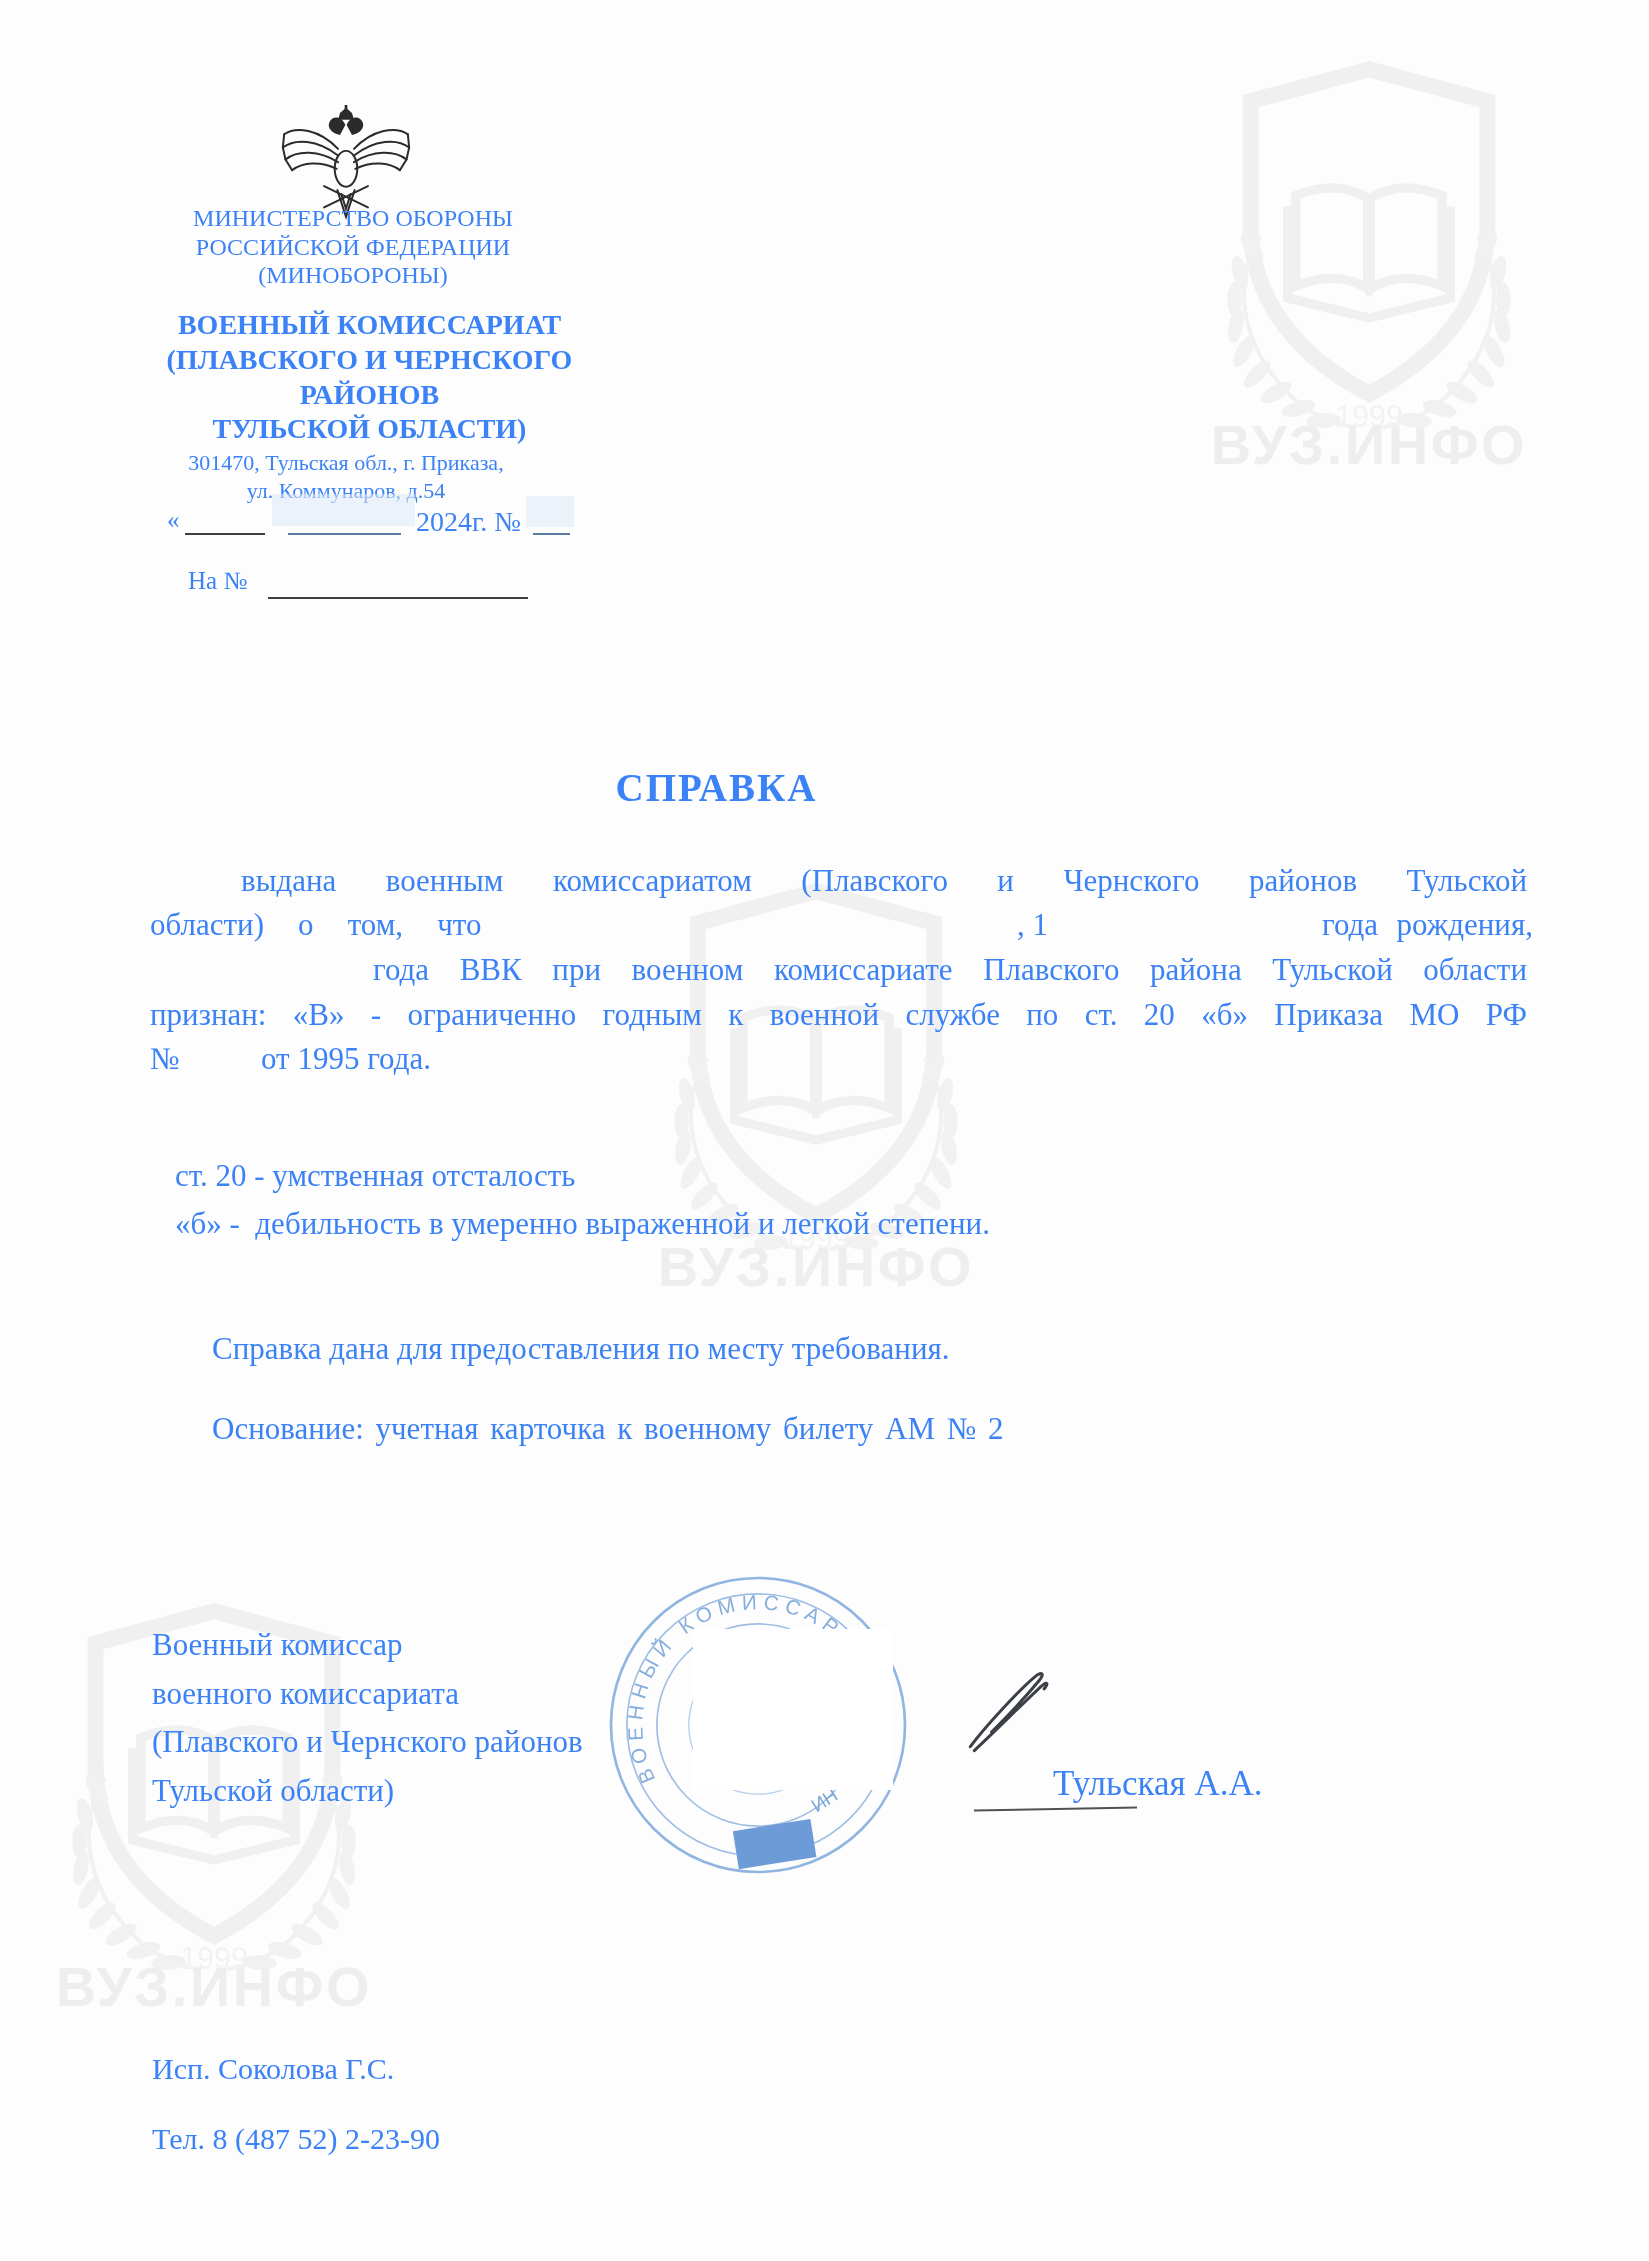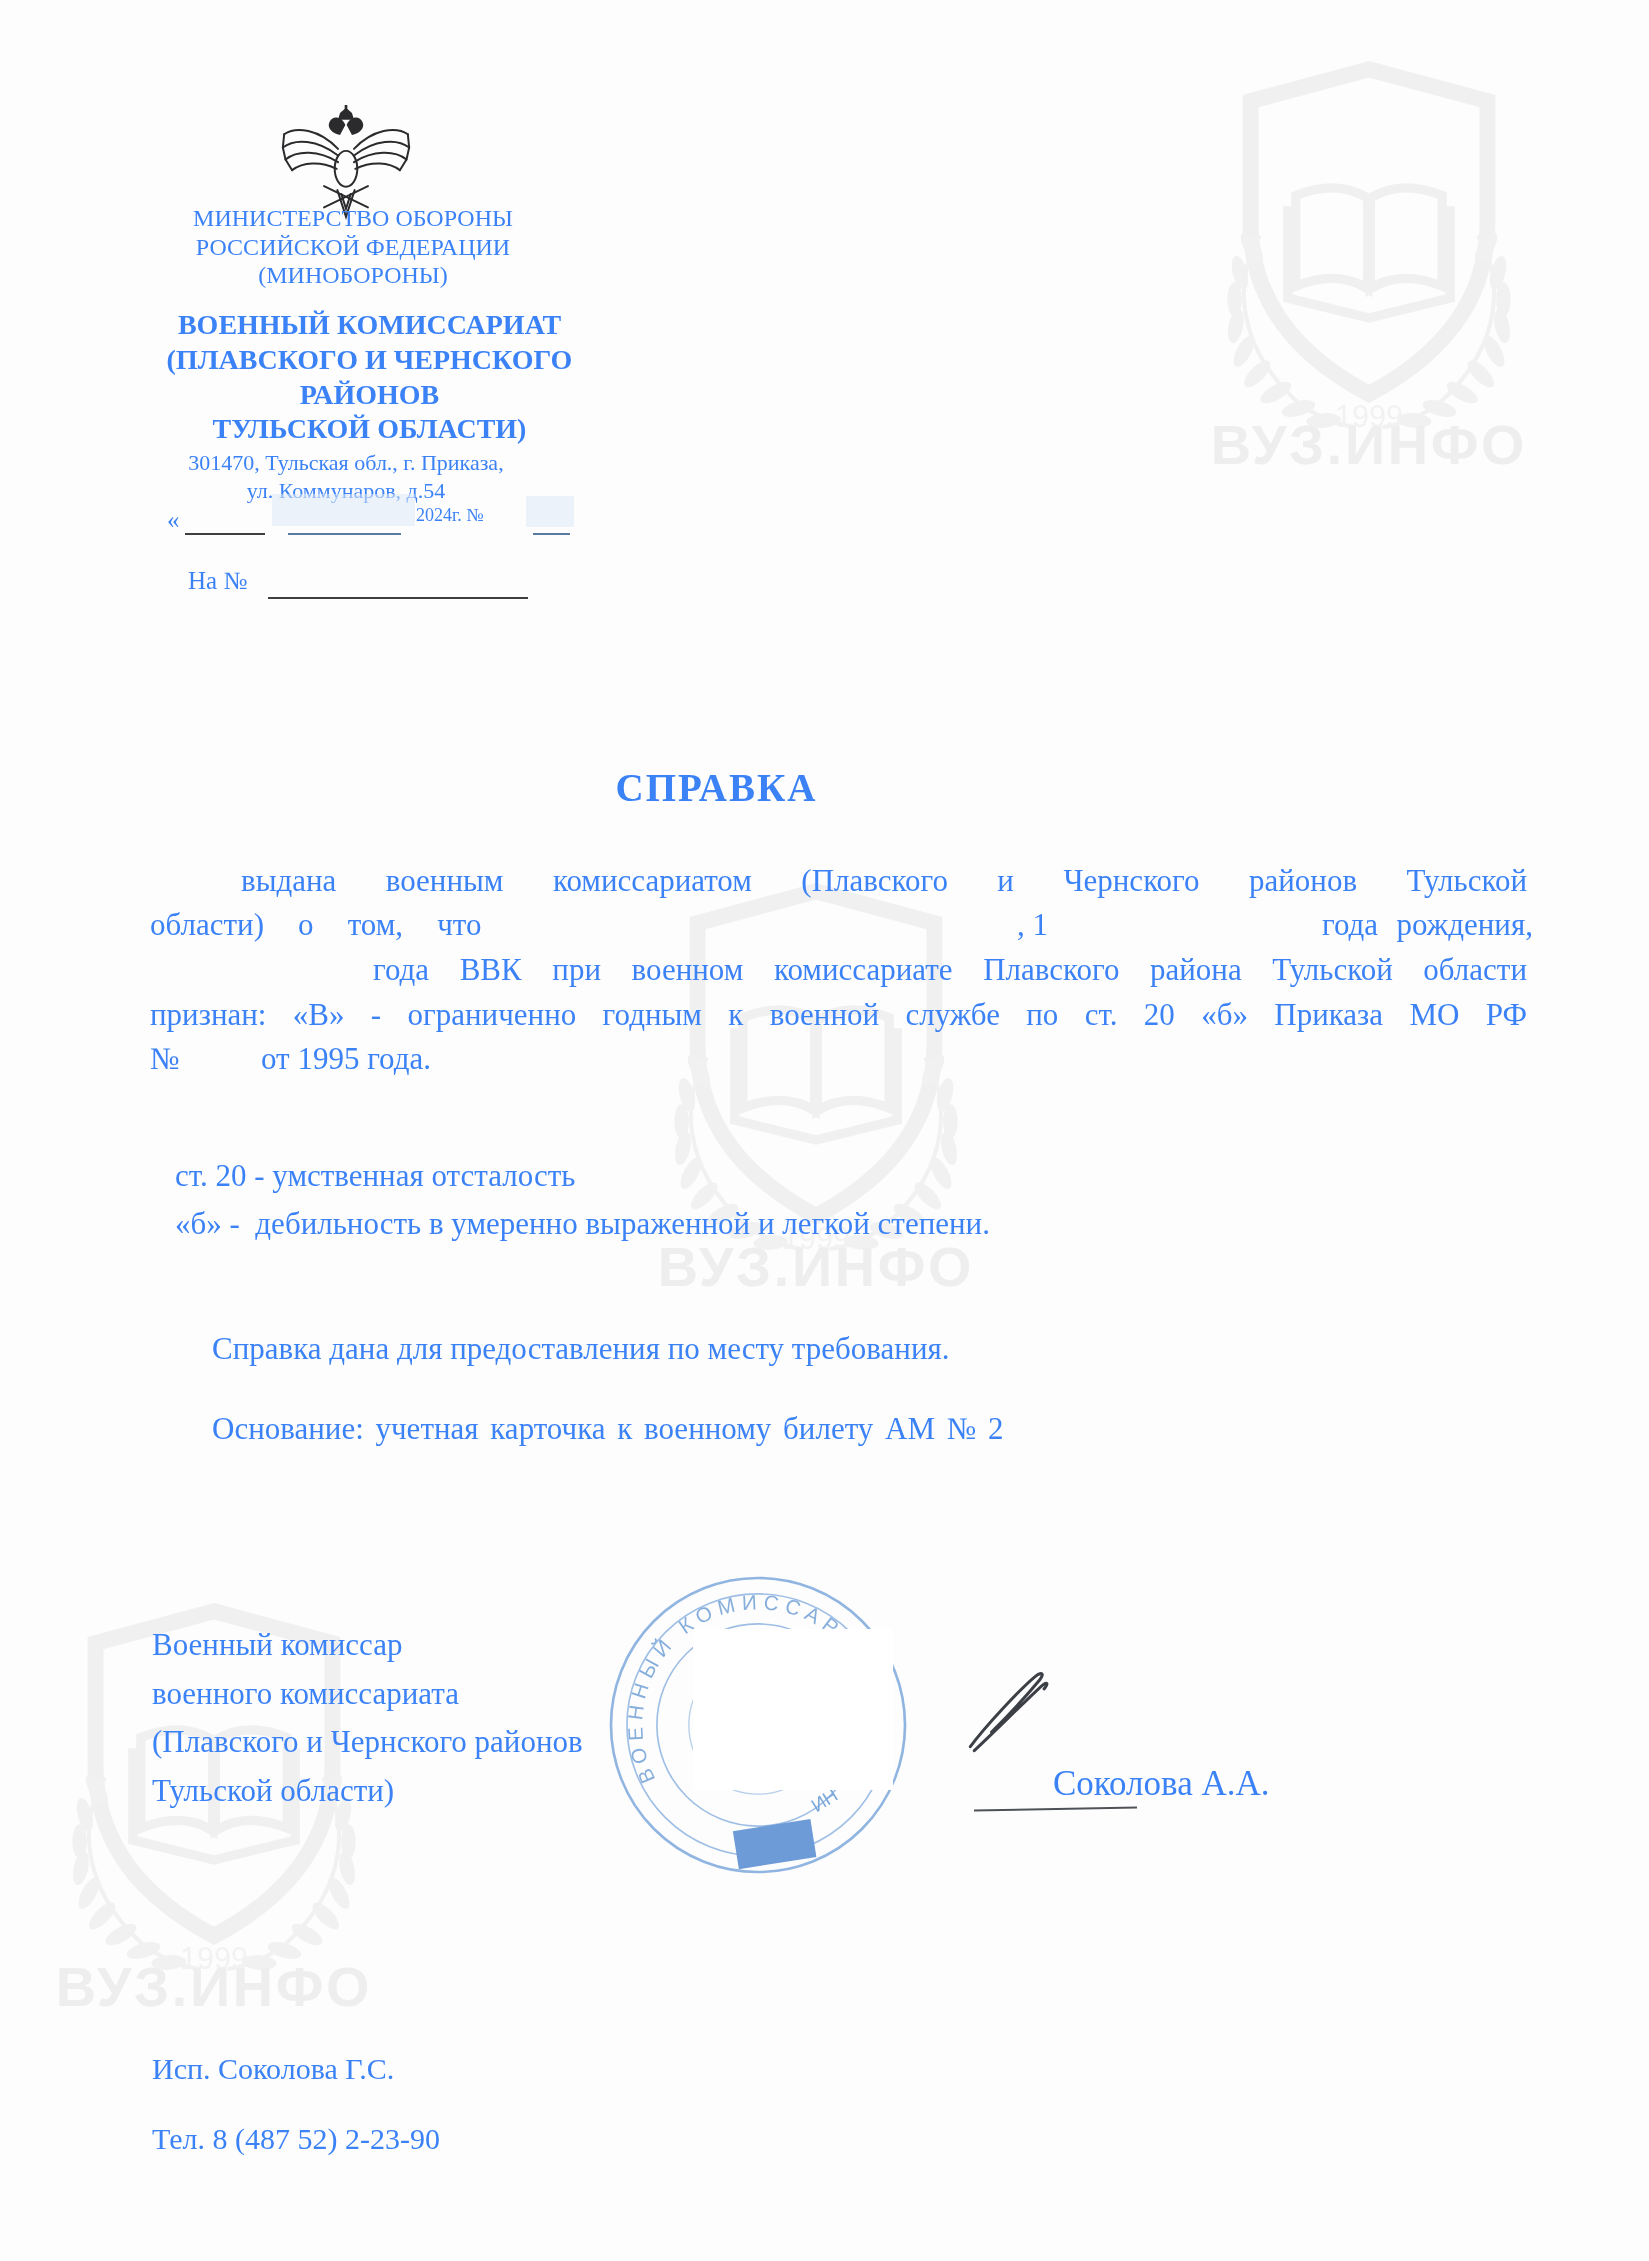--- a/index.html
+++ b/index.html
@@ -174,21 +174,21 @@
   <div class="t c b" style="left:163px;top:412px;width:413px;font-size:28px;">ТУЛЬСКОЙ ОБЛАСТИ)</div>
 
   <div class="t c" style="left:153px;top:450px;width:386px;font-size:22px;">301470, Тульская обл., г. Приказа,</div>
   <div class="t c" style="left:153px;top:478px;width:386px;font-size:22px;">ул. Коммунаров, д.54</div>
 
   <div class="tint" style="left:272px;top:494px;width:143px;height:32px;"></div>
   <div class="tint" style="left:526px;top:496px;width:48px;height:31px;"></div>
   <div class="t" style="left:167px;top:505px;font-size:25px;">«</div>
   <div class="ul" style="left:185px;top:533px;width:80px;"></div>
   <div class="ul" style="left:288px;top:533px;width:113px;border-color:#5a7aa0;"></div>
-  <div class="t" style="left:416px;top:505px;font-size:18px;">2024г. №</div>
+  <div class="t" style="left:416px;top:505px;font-size:28px;">2024г. №</div>
   <div class="ul" style="left:533px;top:533px;width:37px;border-color:#5a7aa0;"></div>
 
   <div class="t" style="left:188px;top:566px;font-size:25px;">На №</div>
   <div class="ul" style="left:268px;top:597px;width:260px;"></div>
 
   <div class="t c b" style="left:600px;top:765px;width:233px;font-size:39px;letter-spacing:2px;">СПРАВКА</div>
 
   <div class="t j" style="left:241px;top:863px;width:1286px;font-size:31px;">выдана военным комиссариатом (Плавского и Чернского районов Тульской</div>
 
   <div class="t" style="left:150px;top:907px;font-size:31px;word-spacing:9.3px;">области)  о  том,  что</div>
@@ -231,19 +231,19 @@
 
   <div class="whitebox" style="left:693px;top:1629px;width:200px;height:161px;"></div>
 
   <div class="t" style="left:965px;top:1638px;width:93px;height:93px;">
     <svg viewBox="0 0 140 140" width="93" height="93">
       <path d="M8 126 C30 96 84 38 106 20 C116 12 120 16 112 26 C92 50 56 88 40 104 M14 132 C44 104 96 52 116 34 C124 27 126 31 119 39" stroke="#3c4046" stroke-width="4.5" fill="none" stroke-linecap="round"></path>
     </svg>
   </div>
 
   <div class="ul" style="left:974px;top:1808px;width:163px;border-bottom-width:2.7px;border-color:#4e5257;transform:rotate(-1deg);"></div>
-  <div class="t" style="left:1053px;top:1763px;font-size:35px;">Соколова А.А.</div>
+  <div class="t" style="left:1053px;top:1763px;font-size:35px;">Тульская А.А.</div>
 
   <div class="t" style="left:152px;top:2051px;font-size:30px;">Исп. Соколова Г.С.</div>
   <div class="t" style="left:152px;top:2101px;font-size:30px;margin-top:20px;">Тел. 8 (487 52) 2-23-90</div>
 
 </div>
 
 
 </body></html>

